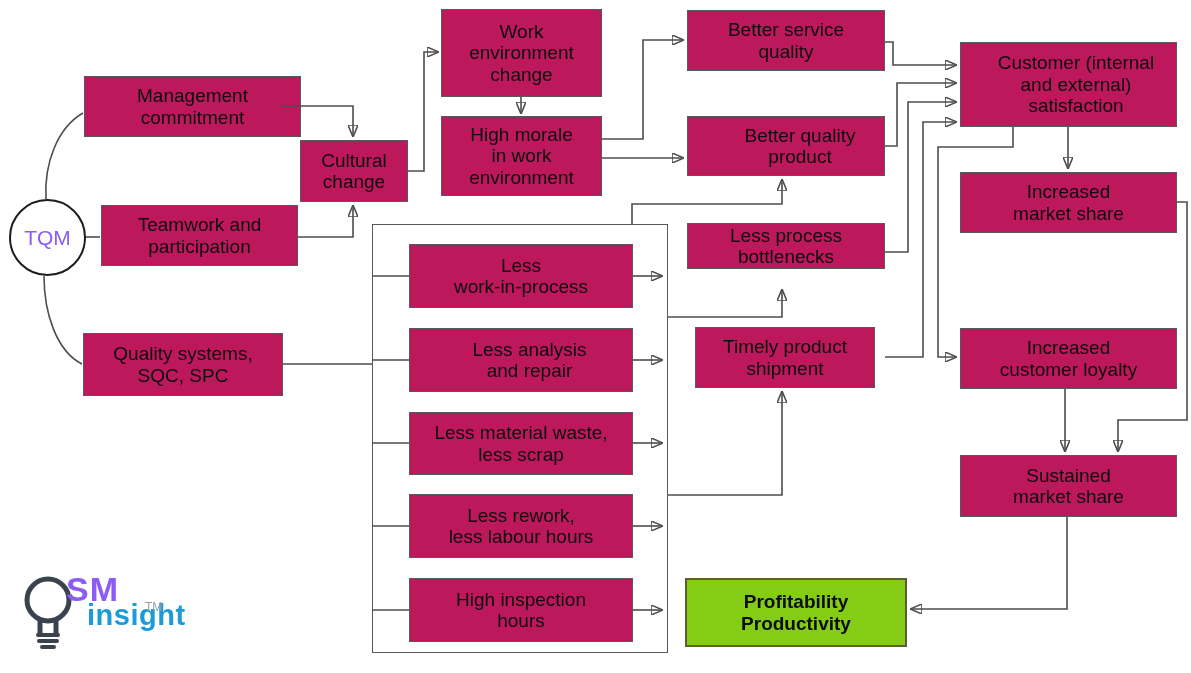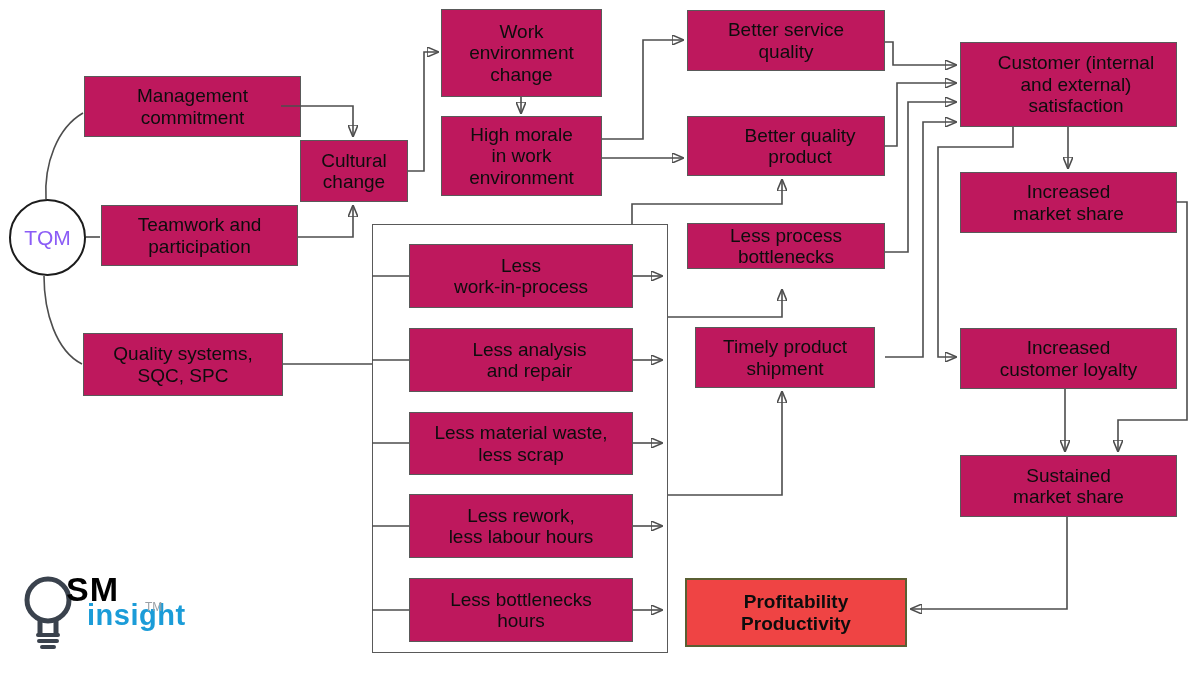--- a/index.html
+++ b/index.html
@@ -57,21 +57,21 @@
 
   <div class="container-box" style="left:372px;top:224px;width:296px;height:429px;"></div>
   <div class="node" style="left:409px;top:244px;width:224px;height:64px;">Less
 work-in-process</div>
   <div class="node" style="left:409px;top:328px;width:224px;height:64px;padding-left:18px;">Less analysis
 and repair</div>
   <div class="node" style="left:409px;top:412px;width:224px;height:63px;">Less material waste,
 less scrap</div>
   <div class="node" style="left:409px;top:494px;width:224px;height:64px;">Less rework,
 less labour hours</div>
-  <div class="node" style="left:409px;top:578px;width:224px;height:64px;">Less bottlenecks
+  <div class="node" style="left:409px;top:578px;width:224px;height:64px;">High inspection
 hours</div>
 
   <div class="node" style="left:687px;top:10px;width:198px;height:61px;">Better service
 quality</div>
   <div class="node" style="left:687px;top:116px;width:198px;height:60px;padding-left:29px;">Better quality
 product</div>
   <div class="node" style="left:687px;top:223px;width:198px;height:46px;">Less process
 bottlenecks</div>
   <div class="node" style="left:687px;top:327px;width:180px;height:61px;margin-left:8px;">Timely product
 shipment</div>
@@ -79,21 +79,21 @@
   <div class="node" style="left:960px;top:42px;width:217px;height:85px;padding-left:16px;">Customer (internal
 and external)
 satisfaction</div>
   <div class="node" style="left:960px;top:172px;width:217px;height:61px;">Increased
 market share</div>
   <div class="node" style="left:960px;top:328px;width:217px;height:61px;">Increased
 customer loyalty</div>
   <div class="node" style="left:960px;top:455px;width:217px;height:62px;">Sustained
 market share</div>
 
-  <div class="node highlight" style="left: 685px; top: 578px; width: 222px; height: 69px; background-color: #ef4444;">Profitability
+  <div class="node highlight" style="left: 685px; top: 578px; width: 222px; height: 69px; background-color: #84cc16;">Profitability
 Productivity</div>
 
   <svg id="edges" width="1191" height="673" viewBox="0 0 1191 673">
     <defs>
       <marker id="ah" viewBox="0 0 12 10" markerUnits="userSpaceOnUse" markerWidth="12" markerHeight="10" refX="11" refY="5" orient="auto">
         <path d="M0,0 L12,5 L0,10 Z" fill="#141414" stroke="none"></path>
       </marker>
     </defs>
 
     <path d="M46,199 C44,164 57,128 83,113"></path>
@@ -141,18 +141,18 @@
 
     <path d="M1067,517 V609 H911" marker-end="url(#ah)"></path>
   </svg>
 
   <div id="logo">
     <svg class="logo-bulb" width="52" height="80" viewBox="0 0 52 80">
       <circle cx="26" cy="26" r="21" fill="none" stroke="#3a424d" stroke-width="5"></circle>
       <path d="M18,45 L18,60 M34,45 L34,60" stroke="#3a424d" stroke-width="5" fill="none"></path>
       <path d="M16,61 H36 M17,67 H35 M20,73 H32" stroke="#3a424d" stroke-width="4" fill="none" stroke-linecap="round"></path>
     </svg>
-    <span class="logo-sm" style="color: #000000;">SM</span>
+    <span class="logo-sm" style="color: #8b5cf6;">SM</span>
     <span class="logo-insight" style="color: rgb(27, 156, 216); margin-left: 39px;">insight</span>
     <span class="logo-tm">TM</span>
   </div>
 
 </div>
 
 </body></html>

